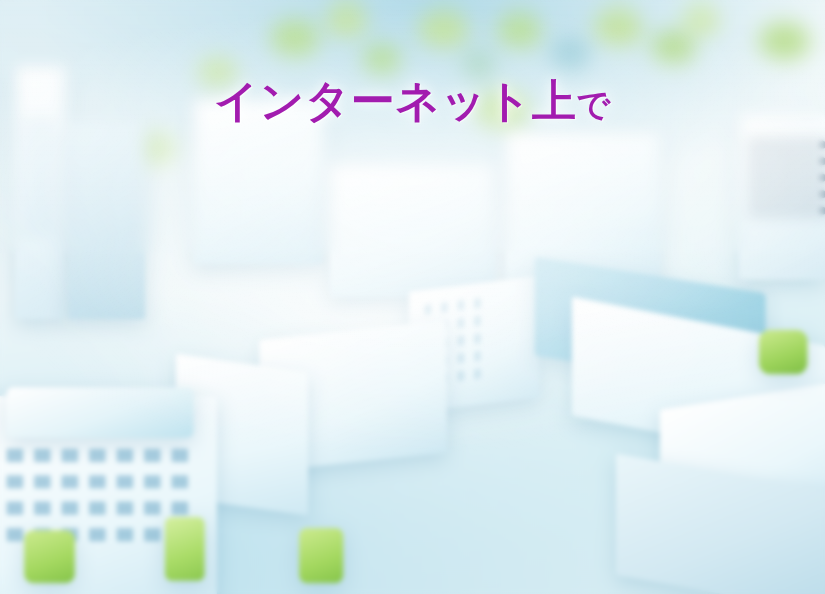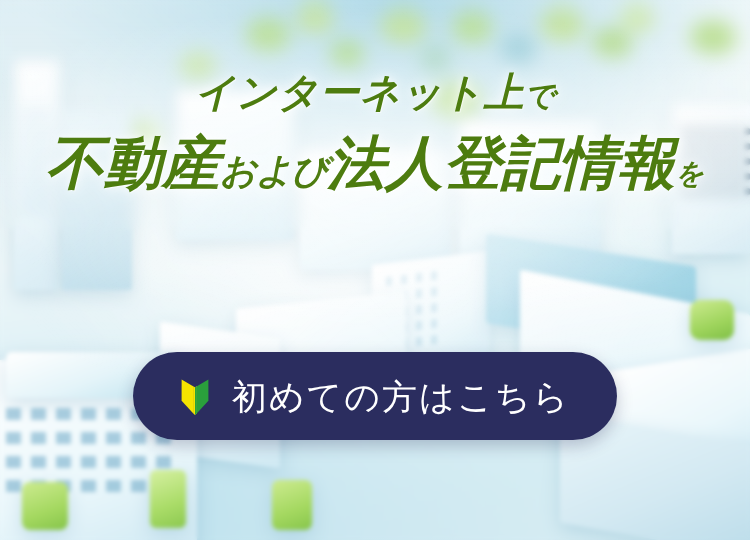--- a/index.html
+++ b/index.html
@@ -106,28 +106,27 @@
   .content {
     position: absolute;
     inset: 0;
     display: flex;
     flex-direction: column;
     align-items: center;
   }
 
   .headline {
     text-align: center;
-    color: #4d7c0f;
+    color: #a21caf;
     line-height: 1;
     white-space: nowrap;
     text-shadow:
        0 0 10px rgba(255,255,255,.85),
        0 0 18px rgba(255,255,255,.65),
        1px 1px 0 rgba(255,255,255,.55);
-    font-style: italic;
   }
 
   .line1 {
     margin-top: 72px;
     font-size: 40px;
     font-weight: 700;
     letter-spacing: .5px;
   }
   .line1 .sm { font-size: 30px; }
 
@@ -340,29 +339,17 @@
     <div class="bg-blur"></div>
     <div class="haze"></div>
   </div>
 
   <div class="content">
 
     <div class="headline line1">
       <span>インターネット上</span><span class="sm">で</span>
     </div>
 
-    <div class="headline line2">
-      <span>不動産</span><span class="md">および</span><span>法人登記情報</span><span class="sm">を</span>
-    </div>
 
   </div>
 
-  <button class="cta">
-    <svg class="leaf-icon" viewBox="0 0 30 38" aria-hidden="true">
-      <path d="M1.6 2.4 L13.1 9.2 L13.1 36.2 L1.6 23.8 Z" fill="#f5e400"></path>
-      <path d="M28.4 2.4 L16.9 9.2 L16.9 36.2 L28.4 23.8 Z" fill="#2aa03c"></path>
-      <path d="M13.1 9.2 L15 10.3 L16.9 9.2 L16.9 36.2 L15 38 L13.1 36.2 Z" fill="#f5e400"></path>
-      <path d="M15 10.3 L16.9 9.2 L16.9 36.2 L15 38 Z" fill="#2aa03c"></path>
-    </svg>
-    <span class="cta-label">初めての方はこちら</span>
-  </button>
 
 </div>
 
 </body></html>

